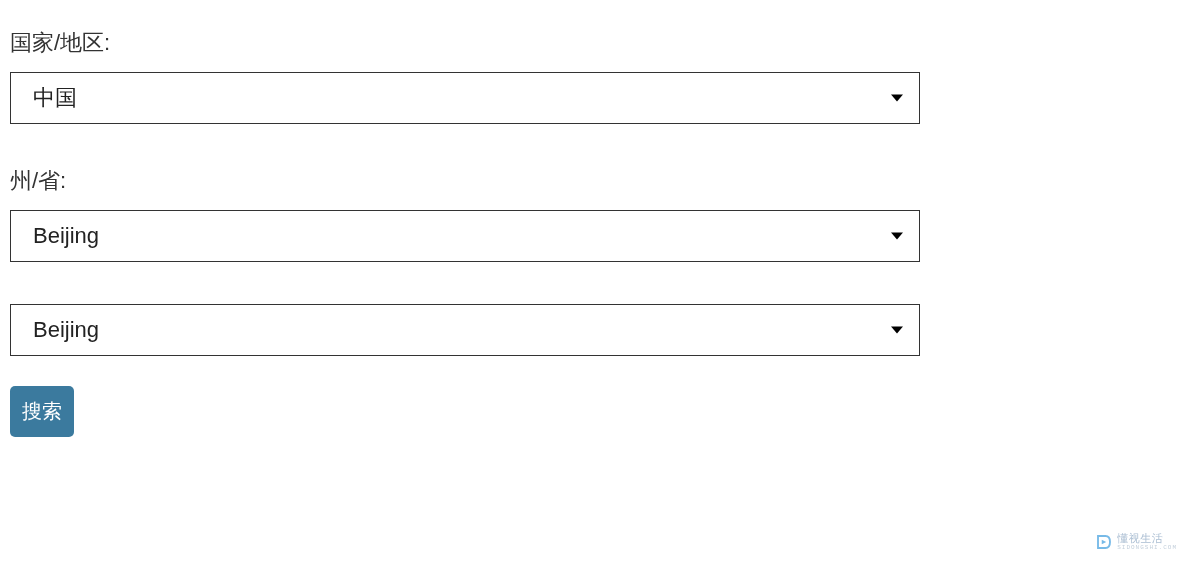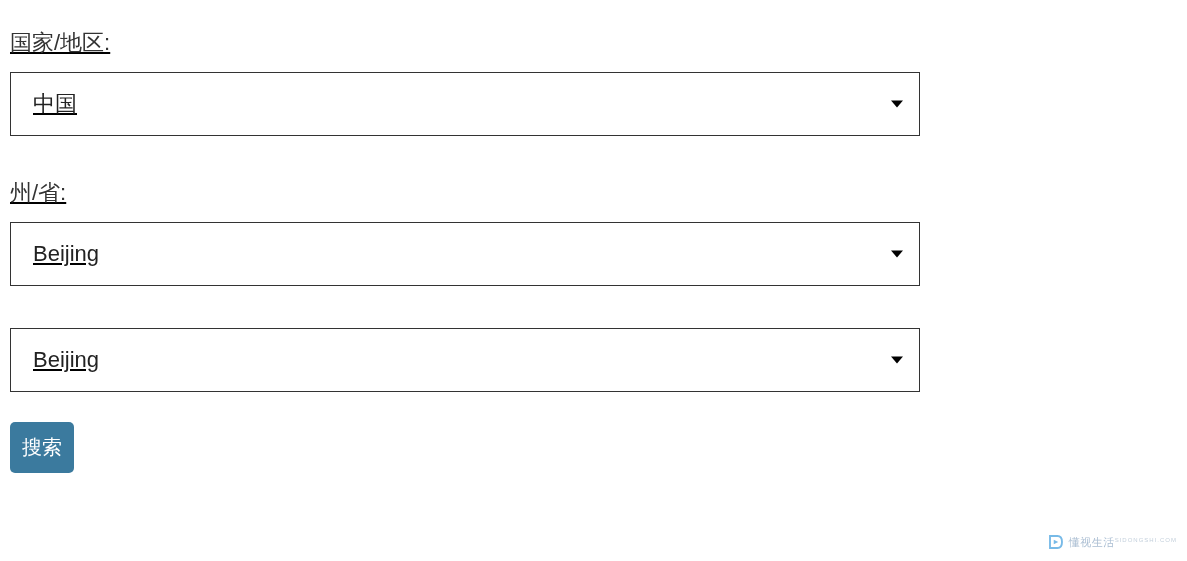--- a/index.html
+++ b/index.html
@@ -10,35 +10,34 @@
     body {
       font-family: Arial, "Microsoft YaHei", sans-serif;
       background: #ffffff;
       padding: 28px 10px 10px 10px;
       width: 1187px;
       height: 561px;
       position: relative;
     }
     .form-container {
       width: 910px;
-      text-decoration: underline;
     }
     .field-group {
       margin-bottom: 42px;
     }
     .field-label {
       font-size: 22px;
       color: #333333;
       margin-bottom: 14px;
       display: block;
     }
     .select-wrapper {
       position: relative;
       width: 100%;
-      height: 64px;
+      height: 52px;
       border: 1px solid #333333;
       background: #ffffff;
       display: flex;
       align-items: center;
       cursor: pointer;
     }
     .select-value {
       padding-left: 22px;
       font-size: 22px;
       color: #222222;
@@ -86,22 +85,23 @@
       line-height: 1;
     }
     .watermark-sub {
       font-size: 6px;
       color: #b0c0d0;
       letter-spacing: 1px;
       line-height: 1;
     }
     .watermark-stack {
       display: flex;
-      flex-direction: row;
+      flex-direction: column;
       align-items: flex-start;
+      font-family: Liberation Mono, monospace;
     }
   </style>
 </head>
 <body>
 
 <div class="form-container">
 
   <div class="field-group">
     <label class="field-label">国家/地区:</label>
     <div class="select-wrapper">

